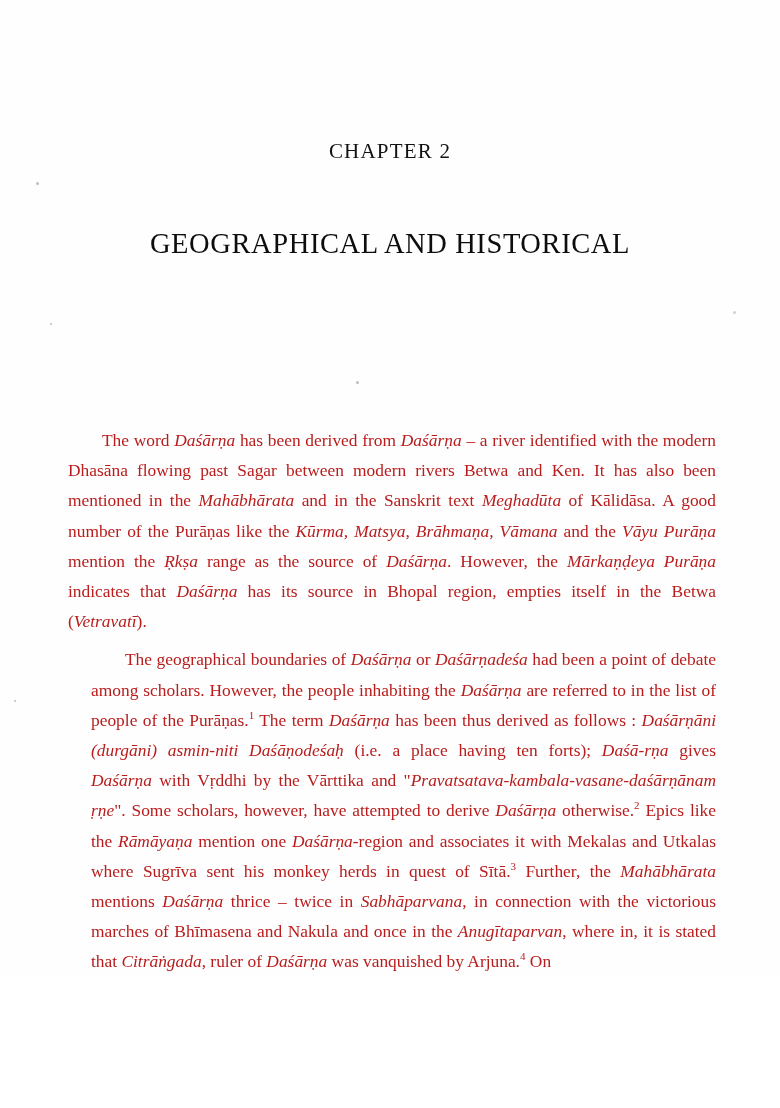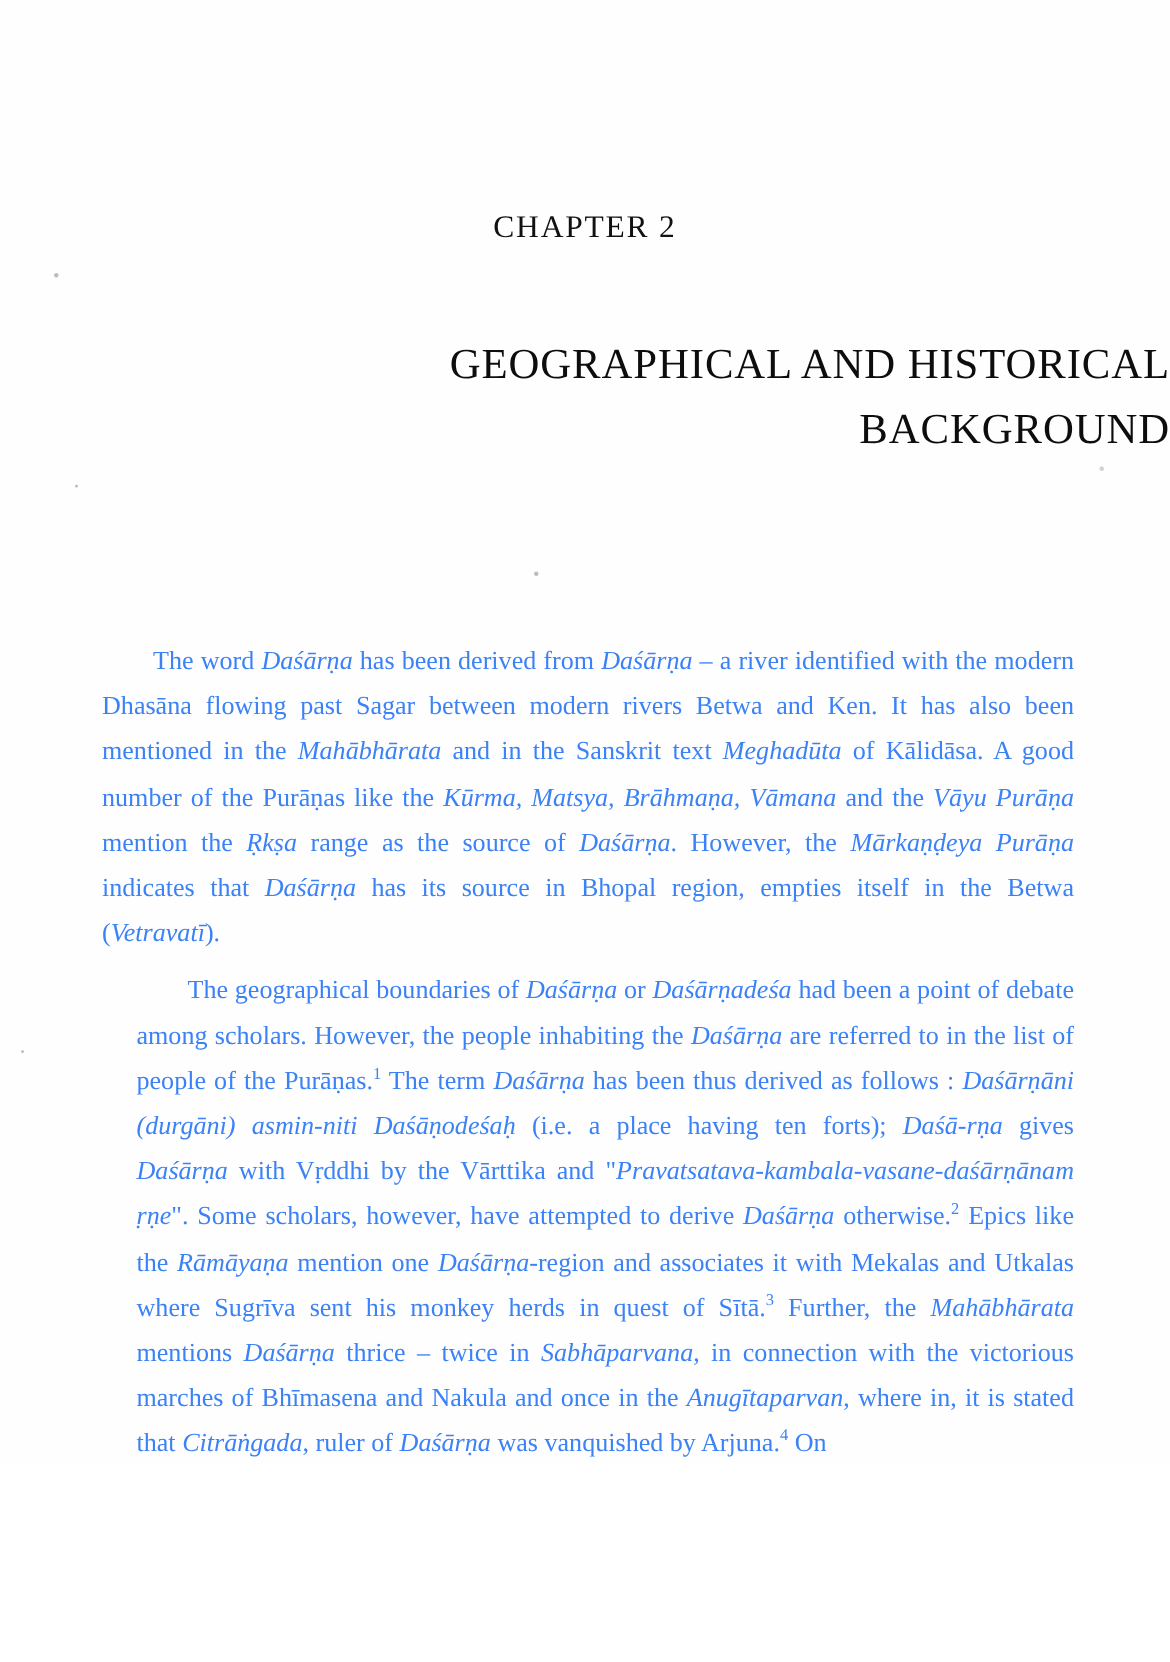--- a/index.html
+++ b/index.html
@@ -32,38 +32,38 @@
     font-size: 21px;
     letter-spacing: 1.2px;
     font-family: "Liberation Serif", serif;
     color: #111;
   }
   .chapter-title {
     position: absolute;
     top: 222px;
     left: 0;
     width: 780px;
-    text-align: right;
+    text-align: center;
     font-size: 28.5px;
     line-height: 43px;
     letter-spacing: 0.6px;
     color: #0d0d0d;
   }
   .chapter-title .line2 {
     display: block;
   }
   .body-text {
     position: absolute;
     top: 425px;
     left: 68px;
     width: 648px;
     font-size: 17.4px;
     line-height: 30.2px;
     text-align: justify;
-    color: #3b82f6;
+    color: #b91c1c;
   }
   .body-text p {
     margin: 0;
     text-indent: 34px;
   }
   .body-text p + p {
     margin-top: 8px;
     margin-left: 23px;
   }
   i, .it {
@@ -93,21 +93,20 @@
   <div class="speck s1"></div>
   <div class="speck s2"></div>
   <div class="speck s3"></div>
   <div class="speck s4"></div>
   <div class="speck s5"></div>
 
   <div class="chapter-label">CHAPTER  2</div>
 
   <div class="chapter-title">
     <span class="line1">GEOGRAPHICAL AND HISTORICAL</span>
-    <span class="line2">BACKGROUND</span>
   </div>
 
   <div class="body-text">
 
     <p>
       The word <i>Daśārṇa</i> has been derived from <i>Daśārṇa</i> – a river identified with
       the modern Dhasāna flowing past Sagar between modern rivers Betwa and
       Ken. It has also been mentioned in the <i>Mahābhārata</i> and in the Sanskrit text
       <i>Meghadūta</i> of Kālidāsa. A good number of the Purāṇas like the <i>Kūrma, Matsya,
       Brāhmaṇa, Vāmana</i> and the <i>Vāyu Purāṇa</i> mention the <i>Ṛkṣa</i> range as the source

